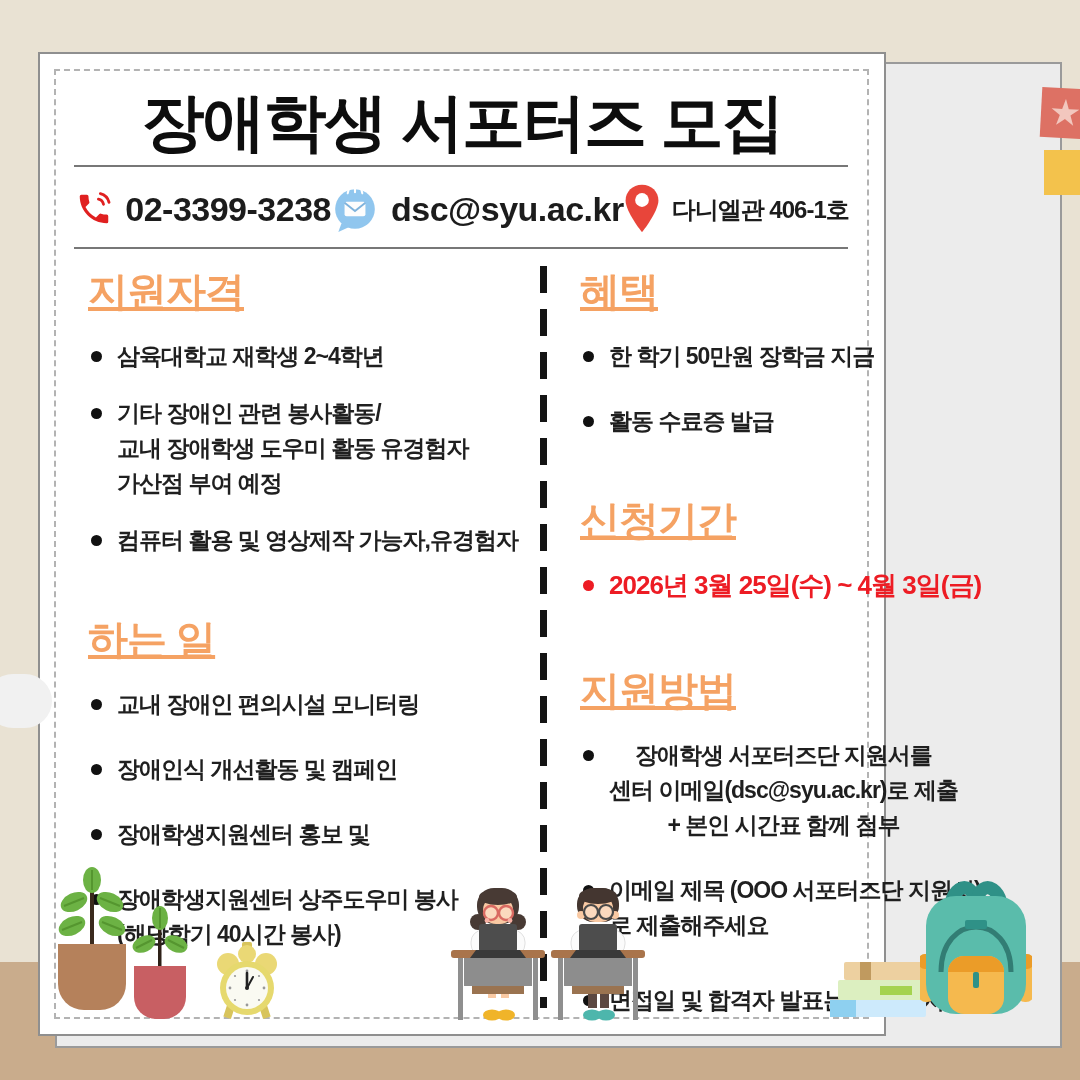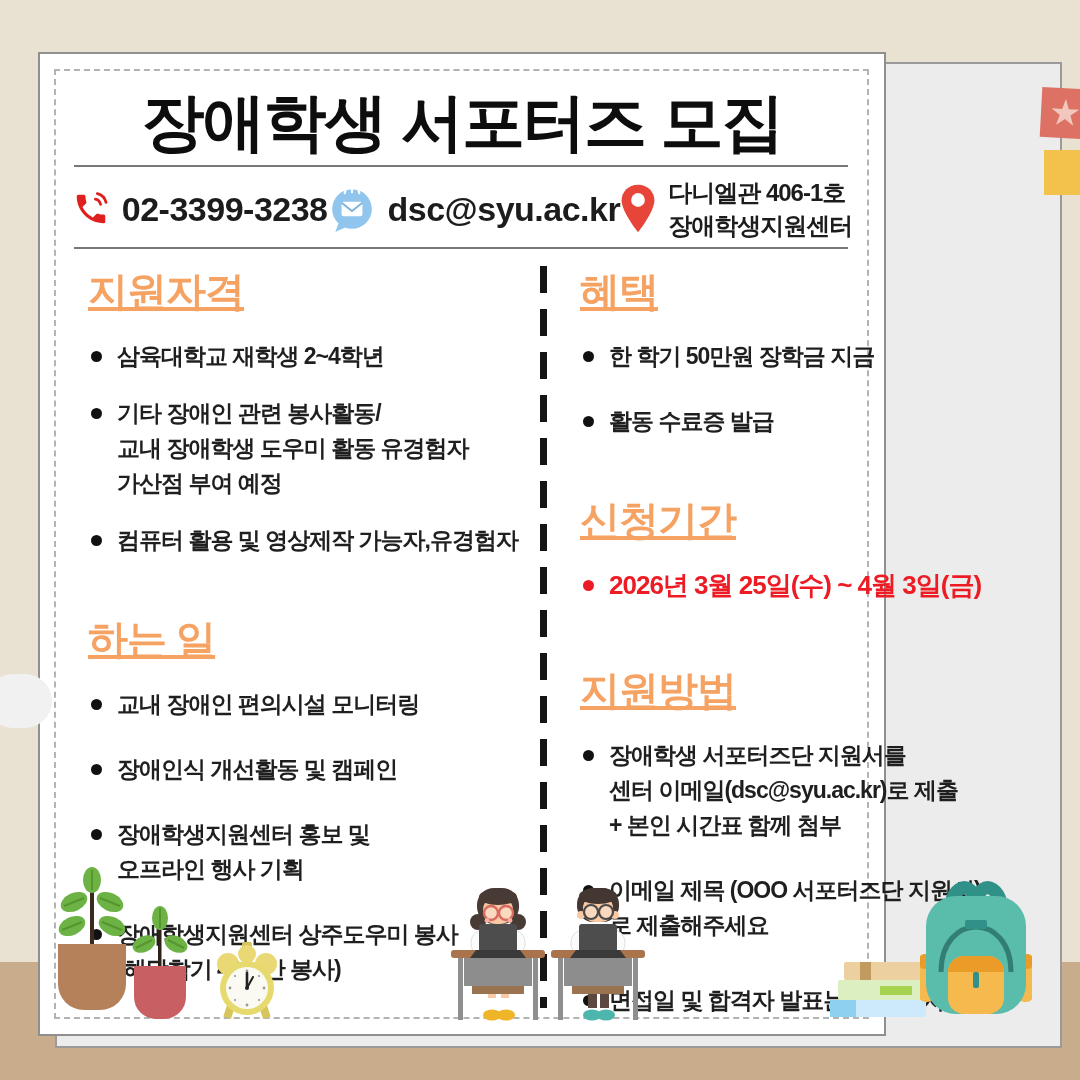--- a/index.html
+++ b/index.html
@@ -50,21 +50,21 @@
   .col-left  { left:48px;  width:450px; }
   .col-right { left:540px; width:460px; }
   h2.sec { font-size:40px; font-weight:800; color:#f5a263; letter-spacing:-1px; margin-bottom:20px;text-decoration:underline; }
   h2.sec.gap-lg { margin-top:54px; }
   h2.sec.gap-xl { margin-top:60px; }
   .bi { display:flex; align-items:flex-start;margin-top:16px; }
   .bi .dot { flex:none; width:11px; height:11px; border-radius:50%; background:#111; margin:12px 15px 0 3px; }
   .bi .dot.red { background:#ed1c24; }
   .lines { font-size:23px; font-weight:600; color:#1f1f1f; line-height:35px;
            letter-spacing:-1px; white-space:nowrap; }
-  .lines.red { color:#ed1c24; font-size:26px; font-weight:700; } .mb-md { margin-bottom:22px; } .mb-lg { margin-bottom:30px; } .mb-xl { margin-bottom:40px; }
+  .lines.red { color:#ed1c24; font-size:26px; font-weight:700; } .mb-md { margin-bottom:22px; } .mb-lg { margin-bottom:30px;text-align:center; } .mb-xl { margin-bottom:40px; }
 
   
   .illus { position:absolute; z-index:4; }
   .plant-big  { left:12px;  top:812px; }
   .plant-sm   { left:90px;  top:848px; }
   .clock      { left:176px; top:884px; }
   .girl       { left:410px; top:830px; }
   .boy        { left:510px; top:830px; }
   .books      { left:788px; top:904px; }
   .backpack   { left:880px; top:814px; }
@@ -109,21 +109,20 @@
       </svg>
       <span class="contact-text">dsc@syu.ac.kr</span>
     </div>
     <div class="contact-item">
       <svg width="36" height="52" viewBox="0 0 34 48">
         <path fill="#e8453a" d="M17 1 C8 1 1.5 7.5 1.5 16 c0 10.5 15.5 30 15.5 30 s15.5 -19.5 15.5 -30 C32.5 7.5 26 1 17 1 Z"></path>
         <circle cx="17" cy="15.5" r="6.5" fill="#ffffff"></circle>
       </svg>
       <div class="loc-lines">
         <div>다니엘관 406-1호</div>
-        <div>장애학생지원센터</div>
       </div>
     </div>
   </div>
   <div class="rule r2"></div>
 
   <div class="v-divider"></div>
 
   <div class="col col-left">
     <h2 class="sec">지원자격</h2>
     <div class="bi mb-md">
@@ -157,21 +156,20 @@
     <div class="bi mb-lg">
       <span class="dot"></span>
       <div class="lines">
           <div>장애인식 개선활동 및 캠페인</div>
         </div>
     </div>
     <div class="bi mb-lg">
       <span class="dot"></span>
       <div class="lines">
         <div>장애학생지원센터 홍보 및</div>
-        <div>오프라인 행사 기획</div>
       </div>
     </div>
     <div class="bi">
       <span class="dot"></span>
       <div class="lines">
         <div>장애학생지원센터 상주도우미 봉사</div>
         <div>(해당학기 40시간 봉사)</div>
       </div>
     </div>
   </div>

